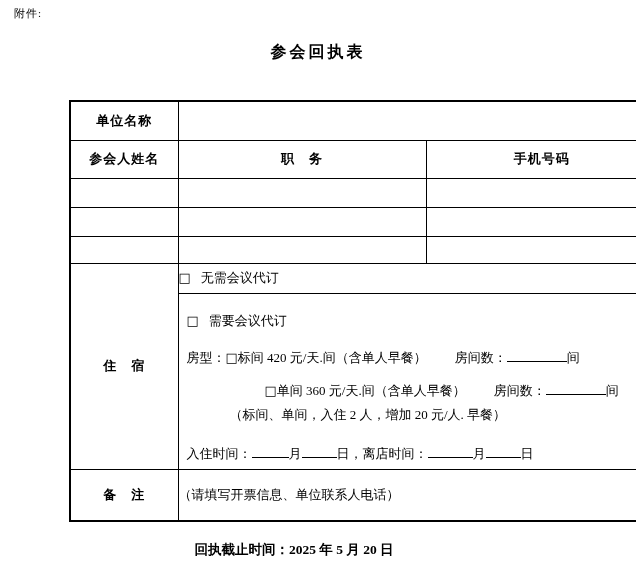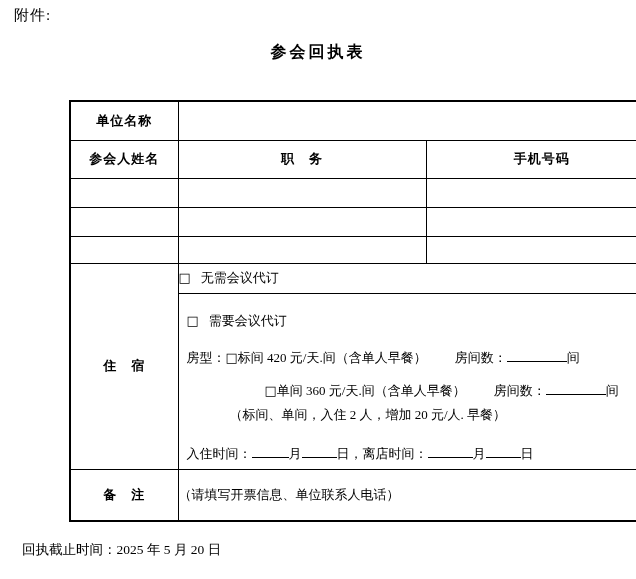--- a/index.html
+++ b/index.html
@@ -3,21 +3,21 @@
 <meta charset="utf-8">
 <style>
   * { margin:0; padding:0; box-sizing:border-box; }
   html, body {
     width:636px; height:579px; background:#ffffff; color:#000000;
     font-family:"Liberation Serif","DejaVu Serif",serif;
     position:relative; overflow:hidden;
   }
   .attachment {
     position:absolute; left:14px; top:6px;
-    font-size:15px; letter-spacing:1px;
+    font-size:11px; letter-spacing:1px;
   }
   .title {
     position:absolute; left:0; top:42px; width:636px;
     text-align:center; font-size:16px; font-weight:bold; letter-spacing:3px;
   }
   table.form {
     position:absolute; left:22px; top:100px; width:588px;
     border-collapse:collapse; table-layout:fixed;
     border:2px solid #000;
     margin-left:47px;
@@ -50,22 +50,22 @@
   .cb-gap { display:inline-block; width:10px; }
   .blank {
     display:inline-block; border-bottom:1px solid #000;
     height:13px; vertical-align:baseline;
   }
   .w60 { width:60px; } .w37 { width:37px; } .w35 { width:35px; } .w45 { width:45px; }
   .gap28 { display:inline-block; width:28px; }
   td.remark-cell { padding-left:0; }
   .footer {
     position:absolute; left:22px; top:541px; width:588px;
-    text-align:left; padding-right:44px;
-    font-size:13.5px; font-weight:normal;
+    text-align:center; padding-right:44px;
+    font-size:13.5px; font-weight:bold;
   }
 </style>
 </head>
 <body>
 
 <div class="attachment">附件:</div>
 
 <div class="title">参会回执表</div>
 
 <table class="form">

